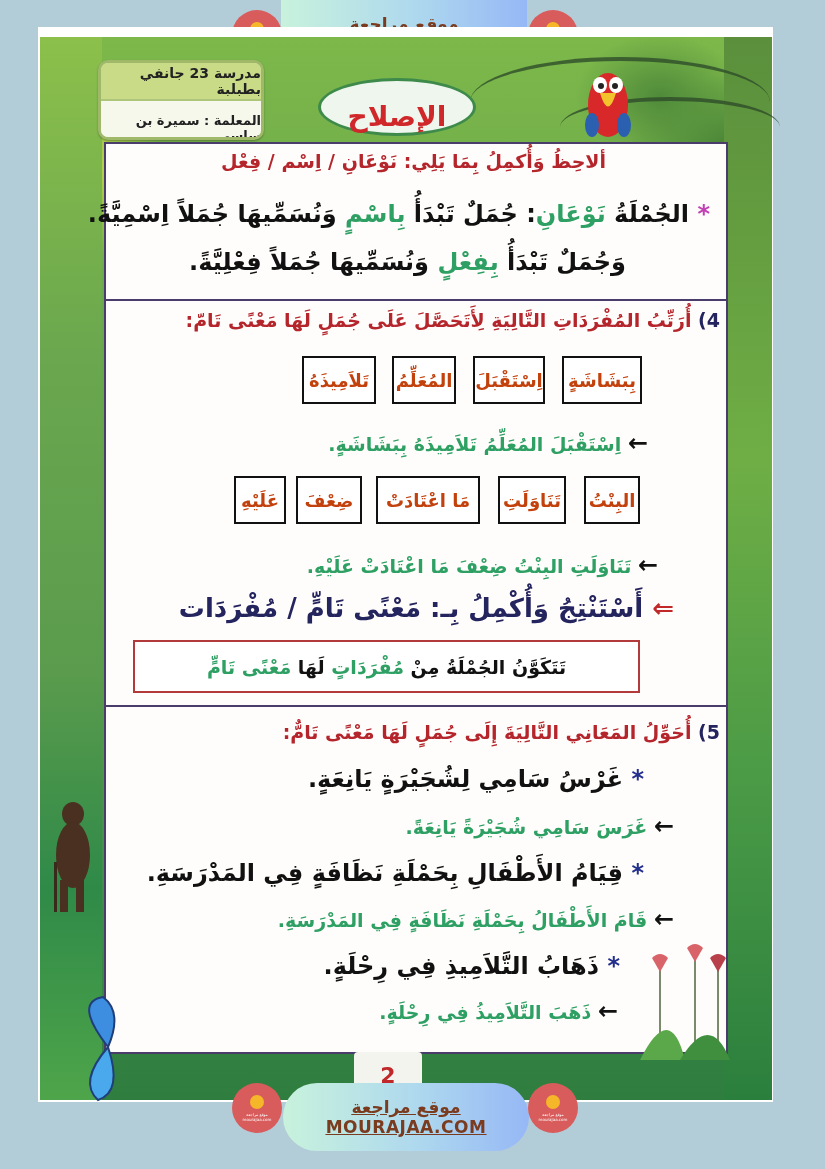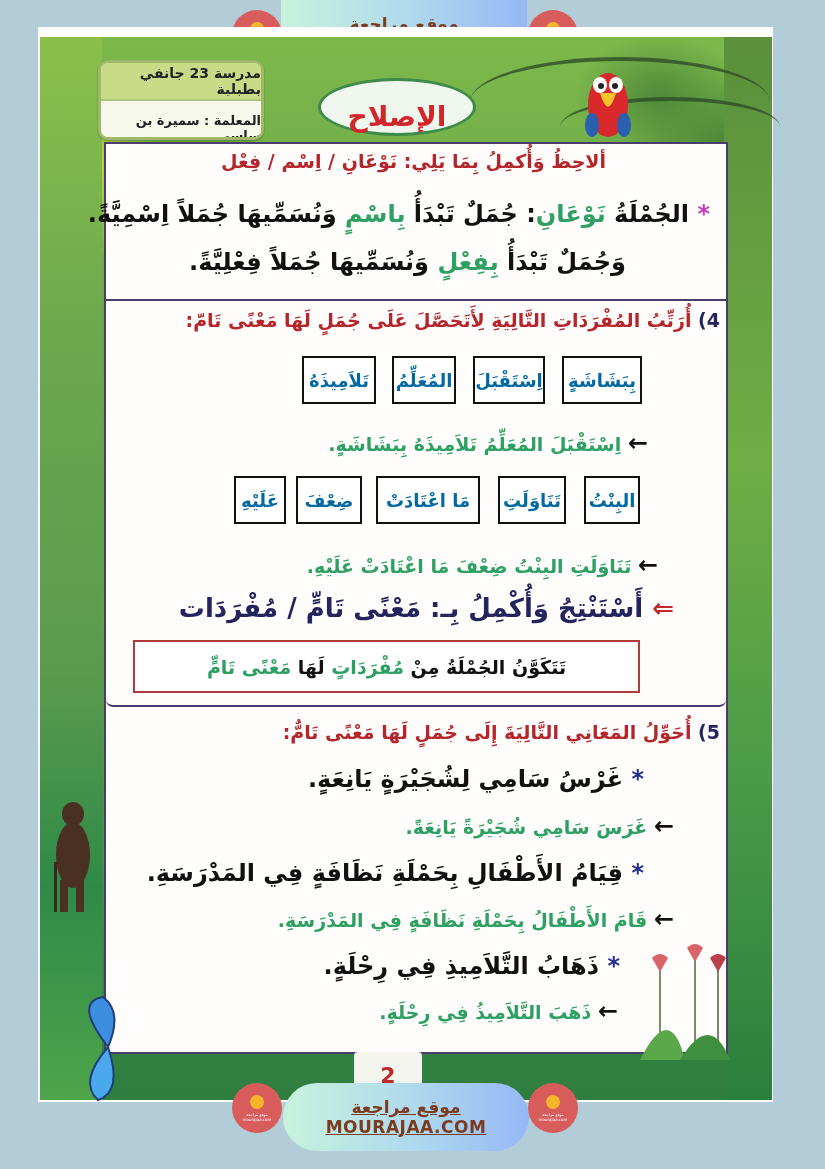--- a/index.html
+++ b/index.html
@@ -52,33 +52,33 @@
     color: #d0282a; font-weight: bold; font-size: 28px;
   }
   .parrot { position:absolute; left: 578px; top: 55px; width: 60px; height: 90px; }
   
   .frame {
     position: absolute; left: 104px; top: 142px; width: 624px; height: 912px;
     background: #fffdfb; border: 2px solid #4a3c6b; padding-left: 48px;
   }
   .section { position:absolute; left:0; width:100%; border-bottom: 2px solid #4a3c6b; }
   .s1 { top:0; height:157px; }
-  .s2 { top:157px; height:406px;border-radius:7px; }
+  .s2 { top:157px; height:406px; }
   .s3 { top:563px; height:347px; border-bottom:none; }
   .rtl { direction: rtl; position:absolute; white-space: nowrap; font-weight: bold; }
   .heading-red { color: #b4262c; font-size: 19px; }
   .black { color: #111; font-size: 24px; }
   .green { color: #2ea063; }
   .blue-star { color: #232f8c; }
   .pink-star { color: #c23fb5; }
   .navy { color: #24245e; font-size: 26px; }
   .word-box {
     position:absolute; height: 48px; border: 2px solid #111; background:#fff;
     display:flex; align-items:center; justify-content:center; font-weight:bold;
-    font-size: 18px; color:#0369a1; direction: rtl; white-space: nowrap;
+    font-size: 18px; color:#c2410c; direction: rtl; white-space: nowrap;
   }
   .conclusion-box {
     position:absolute; left: 27px; top: 496px; width: 507px; height: 53px;
     border: 2px solid #b23a3a; background: #fff;
     direction: rtl; display:flex; align-items:center; justify-content:center;
     font-weight:bold; font-size: 19px; color:#111; white-space: nowrap;
   }
   .page-num {
     position:absolute; left: 354px; top: 1052px; width: 68px; height: 38px;
     background: #f4f4ef; border-radius: 4px 4px 0 0; text-align:center;

